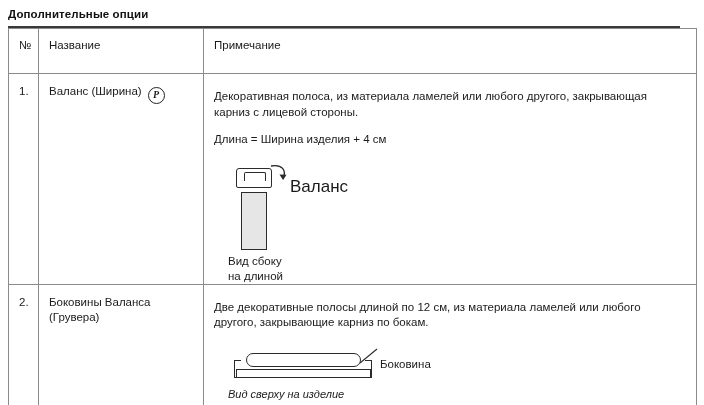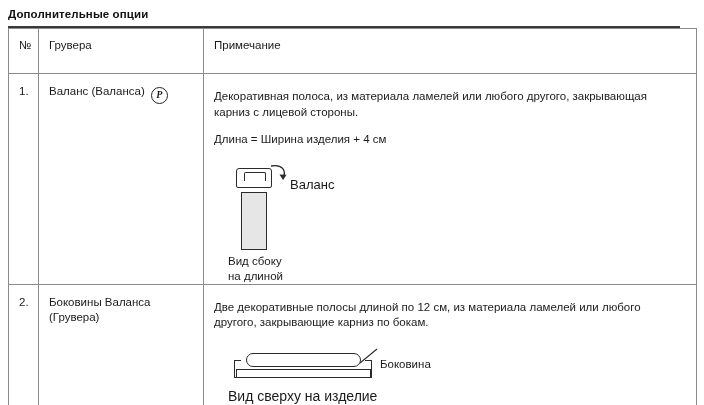--- a/index.html
+++ b/index.html
@@ -78,21 +78,21 @@
   
   .fig1 {
     margin: 16px 0 0 14px;
     position: relative;
     height: 110px;
   }
   .fig1 .cap-right {
     position: absolute;
     left: 62px;
     top: 12px;
-    font-size: 13px;
+    font-size: 17px;
   }
   .fig1 .headrail {
     position: absolute;
     left: 8px;
     top: 4px;
     width: 36px;
     height: 20px;
     border: 1.4px solid #2b2b2b;
     border-radius: 3px 3px 2px 2px;
     background: #ffffff;
@@ -187,49 +187,50 @@
   .fig2 .cap-right2 {
     position: absolute;
     left: 152px;
     top: 12px;
     font-size: 11.5px;
   }
   .fig2 .cap-below2 {
     position: absolute;
     left: 0px;
     top: 42px;
-    font-size: 14px;
+    font-size: 11px;
+    font-style: italic;
   }
 </style>
 </head>
 <body>
 
 <div class="page">
 
   <div class="doc-title">Дополнительные опции</div>
   <div class="title-rule"></div>
 
   <table class="opts">
     <colgroup>
       <col class="c-num">
       <col class="c-name">
       <col class="c-note">
     </colgroup>
     <thead>
       <tr>
         <th class="num-cell">№</th>
-        <th>Грувера</th>
+        <th>Название</th>
         <th>Примечание</th>
       </tr>
     </thead>
     <tbody>
       <tr>
         <td class="num-cell">1.</td>
         <td>
-          <span>Валанс (Валанса)</span><span class="badge-p">P</span>
+          <span>Валанс (Ширина)</span><span class="badge-p">P</span>
         </td>
         <td>
           <p class="note-p">Декоративная полоса, из материала ламелей или любого другого, закрывающая карниз с лицевой стороны.</p>
           <p class="note-p">Длина = Ширина изделия + 4 см</p>
           <div class="fig1">
             <div class="headrail">
               <div class="headrail-inner"></div>
             </div>
             <svg class="arrow-svg" width="22" height="26" viewBox="0 0 22 26">
               <path d="M3 4 C14 2, 19 8, 15 17" fill="none" stroke="#2b2b2b" stroke-width="1.4"></path>

